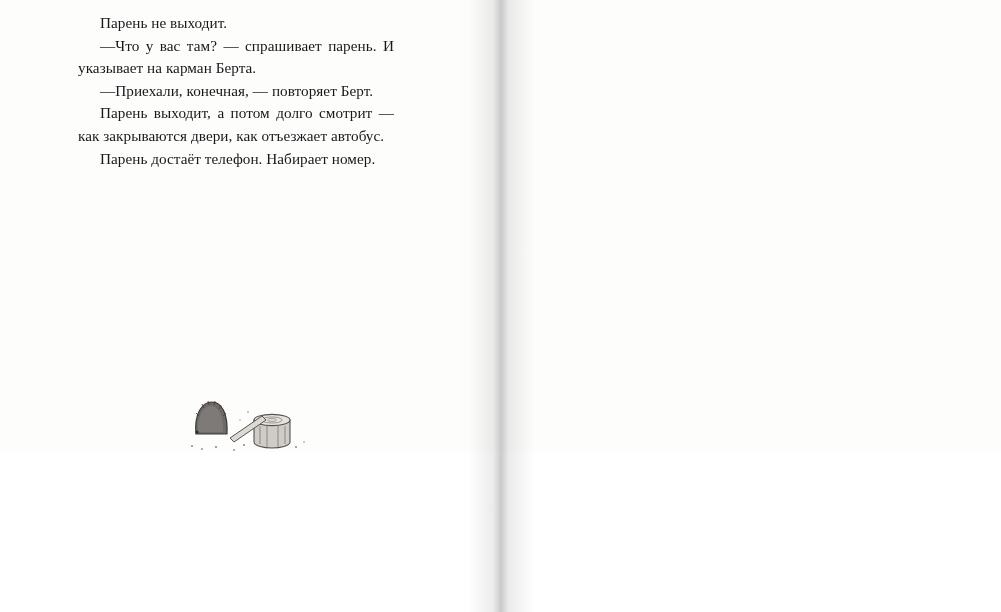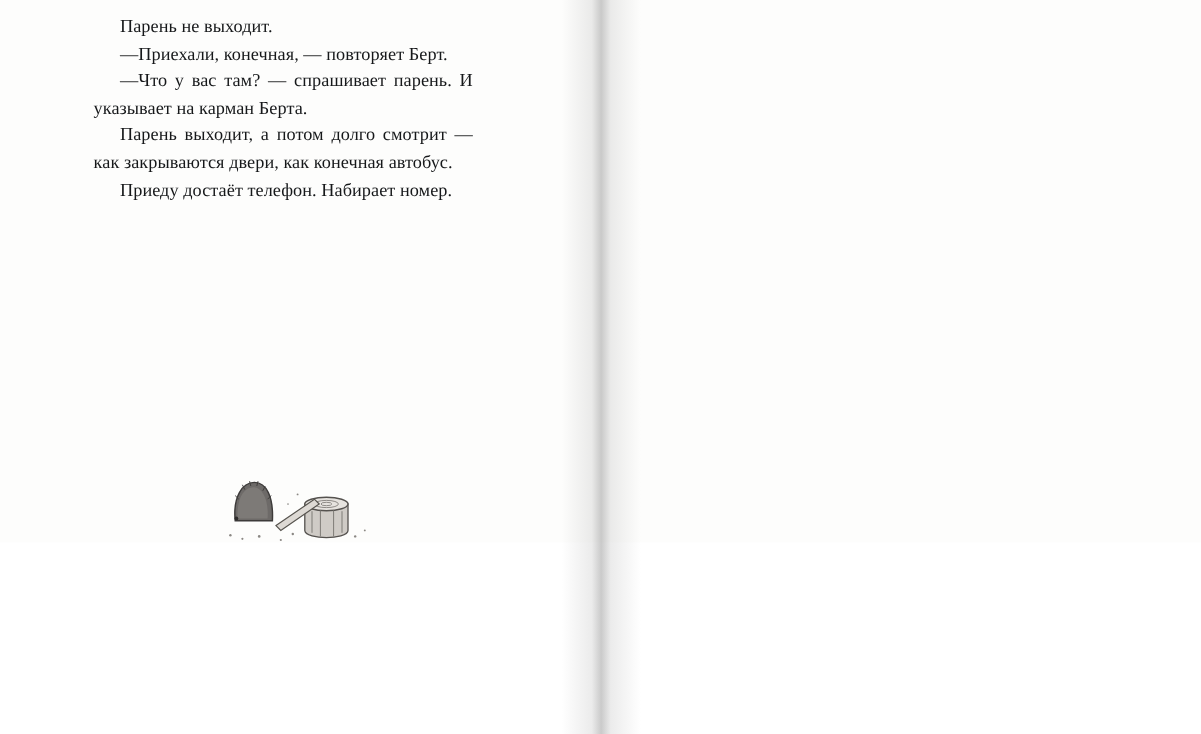--- a/index.html
+++ b/index.html
@@ -85,24 +85,24 @@
 </head>
 <body>
 
 <div class="spread">
 
   <div class="gutter"></div>
 
   <div class="page page-left">
     <div class="text-col left">
       <p>Парень не выходит.</p>
+      <p class="dash">—Что у вас там? — спрашивает парень. И указывает на карман Берта.</p>
       <p class="dash">—Приехали, конечная, — повторяет Берт.</p>
-      <p class="dash">—Что у вас там? — спрашивает парень. И указывает на карман Берта.</p>
-      <p>Парень выходит, а потом долго смотрит — как закрываются двери, как конечная автобус.</p>
-      <p>Приеду достаёт телефон. Набирает номер.</p>
+      <p>Парень выходит, а потом долго смотрит — как закрываются двери, как отъезжает автобус.</p>
+      <p>Парень достаёт телефон. Набирает номер.</p>
     </div>
 
     <div class="vignette">
       <svg width="132" height="90" viewBox="0 0 132 90" xmlns="http://www.w3.org/2000/svg">
 
         <path d="M18 66 C16 46 24 34 34 34 C44 34 50 46 49 66 Z" fill="#6d6a68" stroke="#3d3b3a" stroke-width="1.2"></path>
         <path d="M20 64 C19 48 25 38 33 38 C41 38 46 49 45 64 Z" fill="#8a8784" opacity="0.55"></path>
 
         <g stroke="#3f3d3c" stroke-width="0.8">
           <line x1="26" y1="40" x2="24" y2="36"></line>

